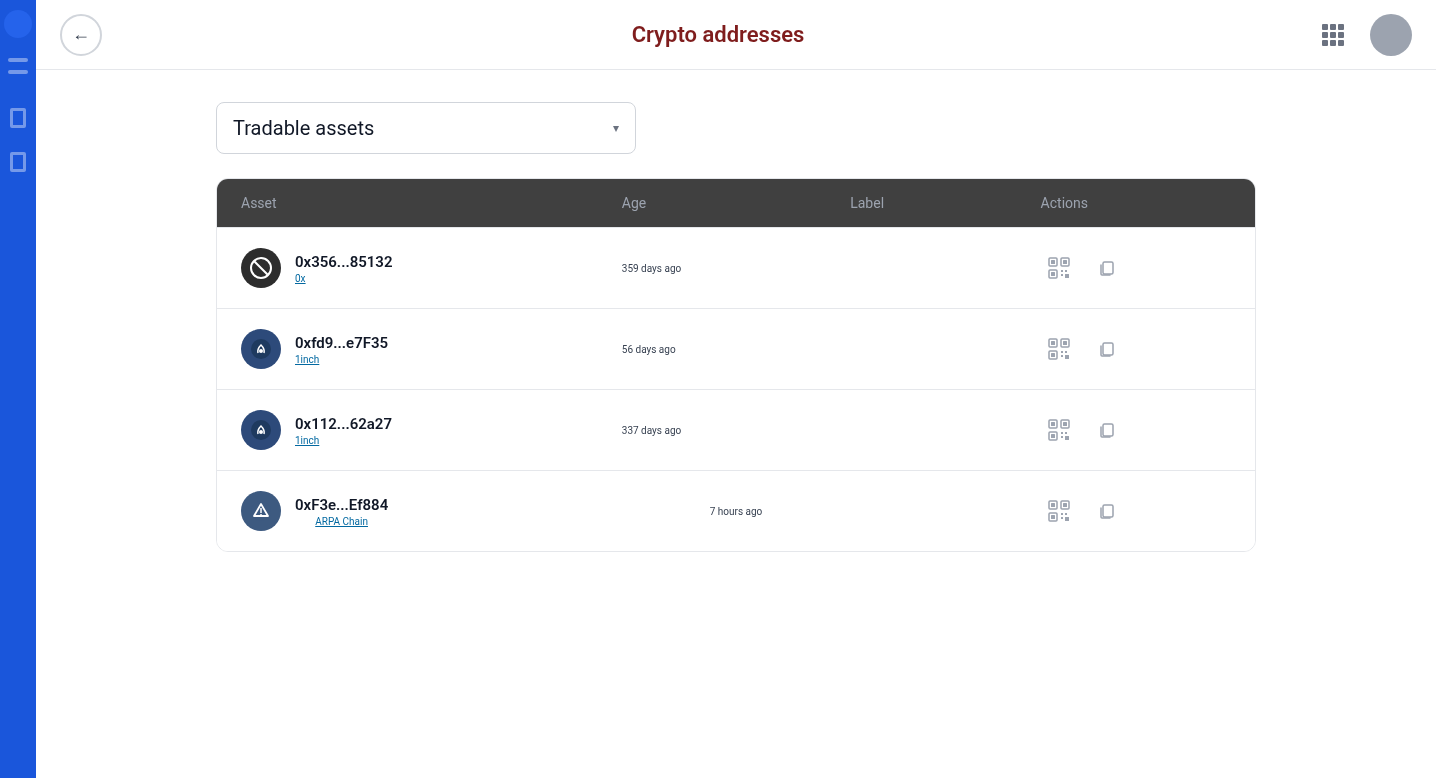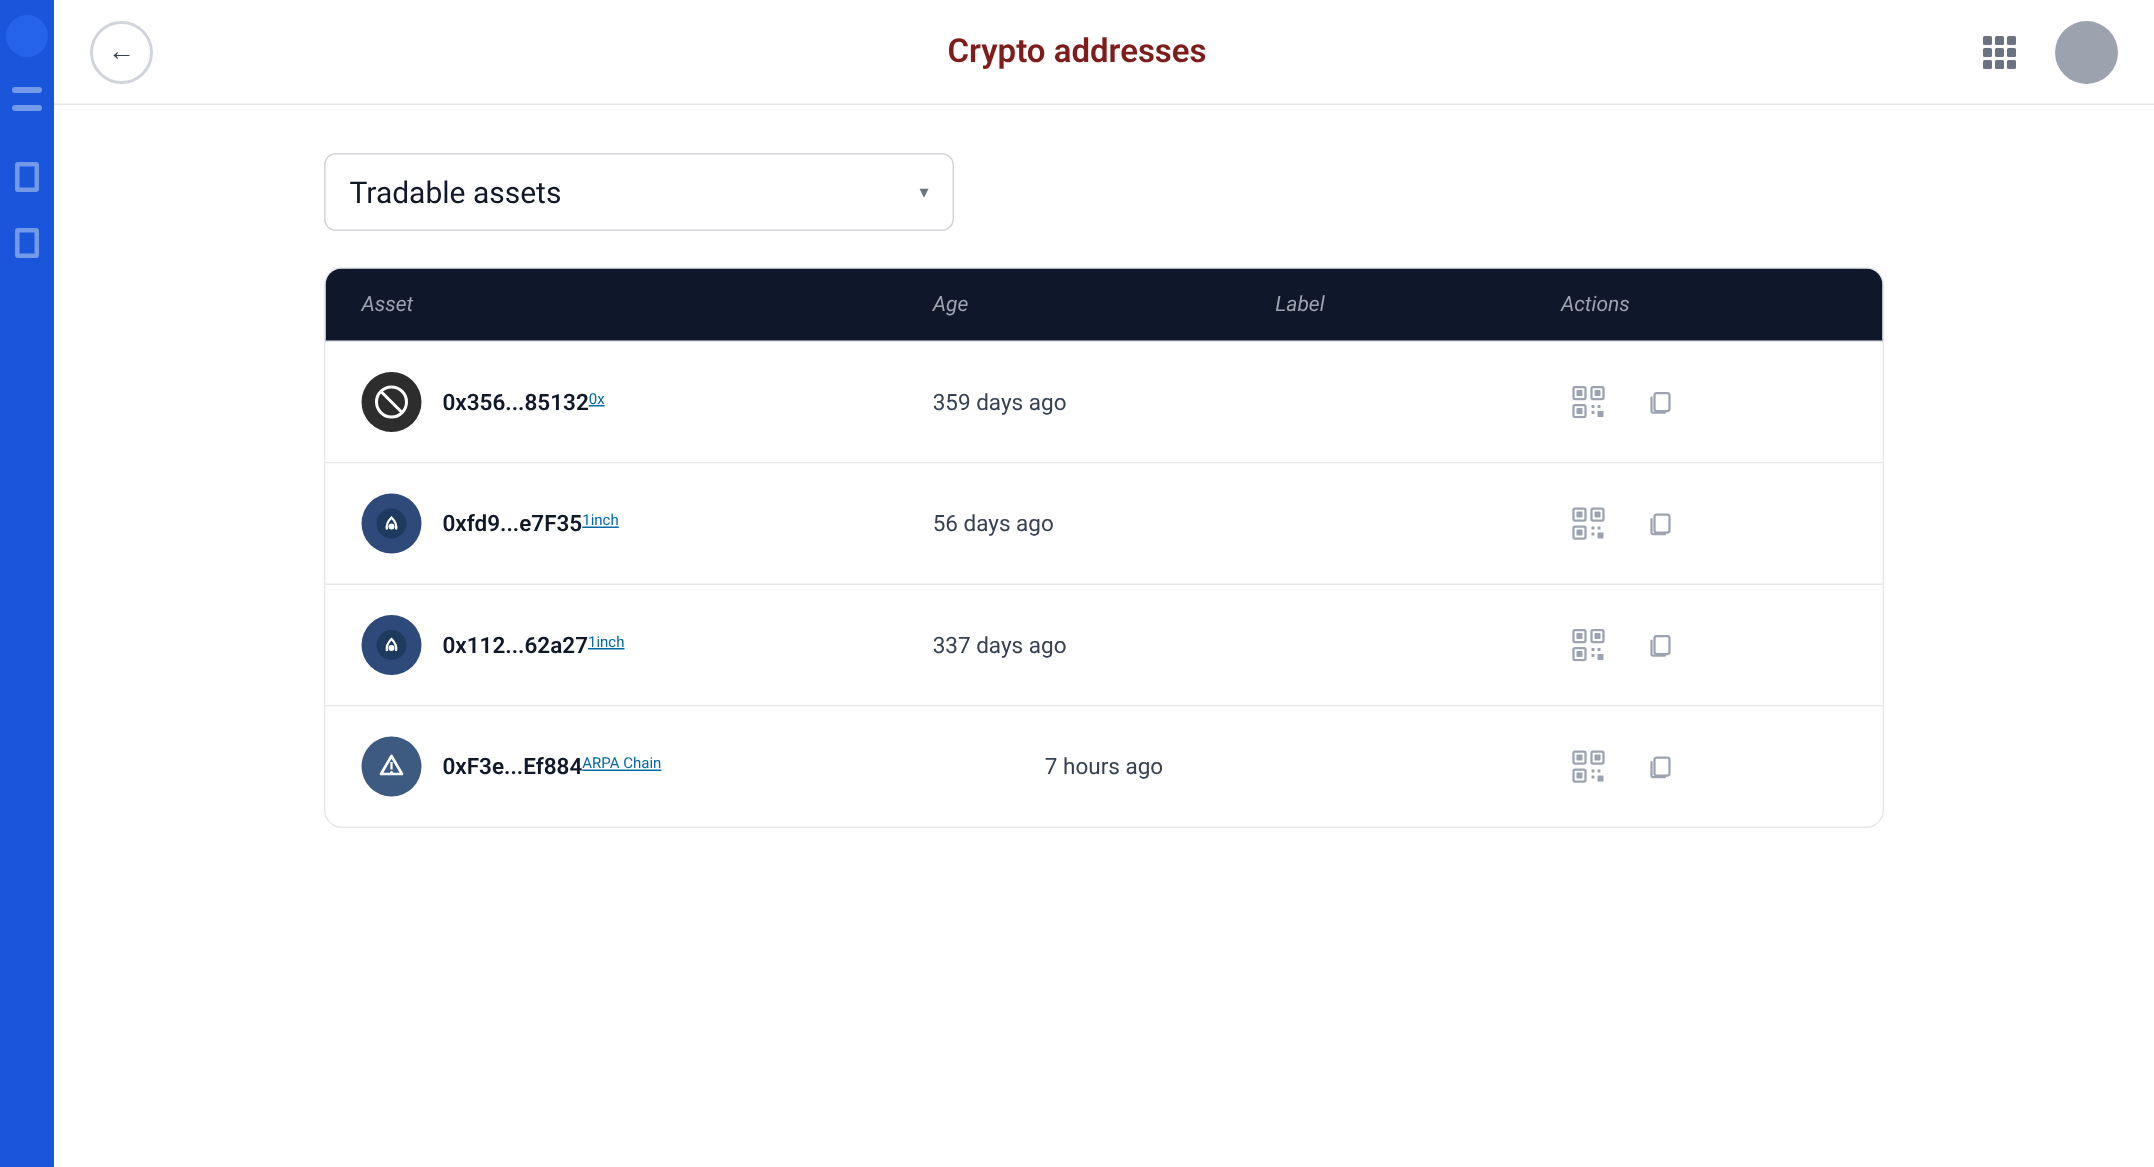--- a/index.html
+++ b/index.html
@@ -171,22 +171,21 @@
     .table-container {
       border: 1.5px solid #e5e7eb;
       border-radius: 12px;
       overflow: hidden;
     }
     .table-header {
       display: grid;
       grid-template-columns: 2fr 1.2fr 1fr 1fr;
       padding: 16px 24px;
       border-bottom: 1.5px solid #e5e7eb;
-      background: #0f172a;
-      font-style: italic;
+      background: #404040;
     }
     .table-header-cell {
       font-size: 14px;
       color: #9ca3af;
       font-weight: 400;
     }
     .table-row {
       display: grid;
       grid-template-columns: 2fr 1.2fr 1fr 1fr;
       padding: 20px 24px;
@@ -212,34 +211,35 @@
       align-items: center;
       justify-content: center;
       flex-shrink: 0;
       overflow: hidden;
     }
     .asset-icon.blocked {
       background: #2d2d2d;
     }
     .asset-info {
       display: flex;
+      flex-direction: column;
     }
     .asset-address {
       font-size: 15px;
       font-weight: 600;
       color: #111827;
     }
     .asset-name {
       font-size: 10px;
       color: #0369a1;
       margin-top: 2px;
       text-decoration: underline;
     }
     .age-cell {
-      font-size: 15px;
+      font-size: 10px;
       color: #374151;
     }
     .label-cell {
       font-size: 15px;
       color: #374151;
     }
     .actions-cell {
       display: flex;
       align-items: center;
       gap: 12px;

